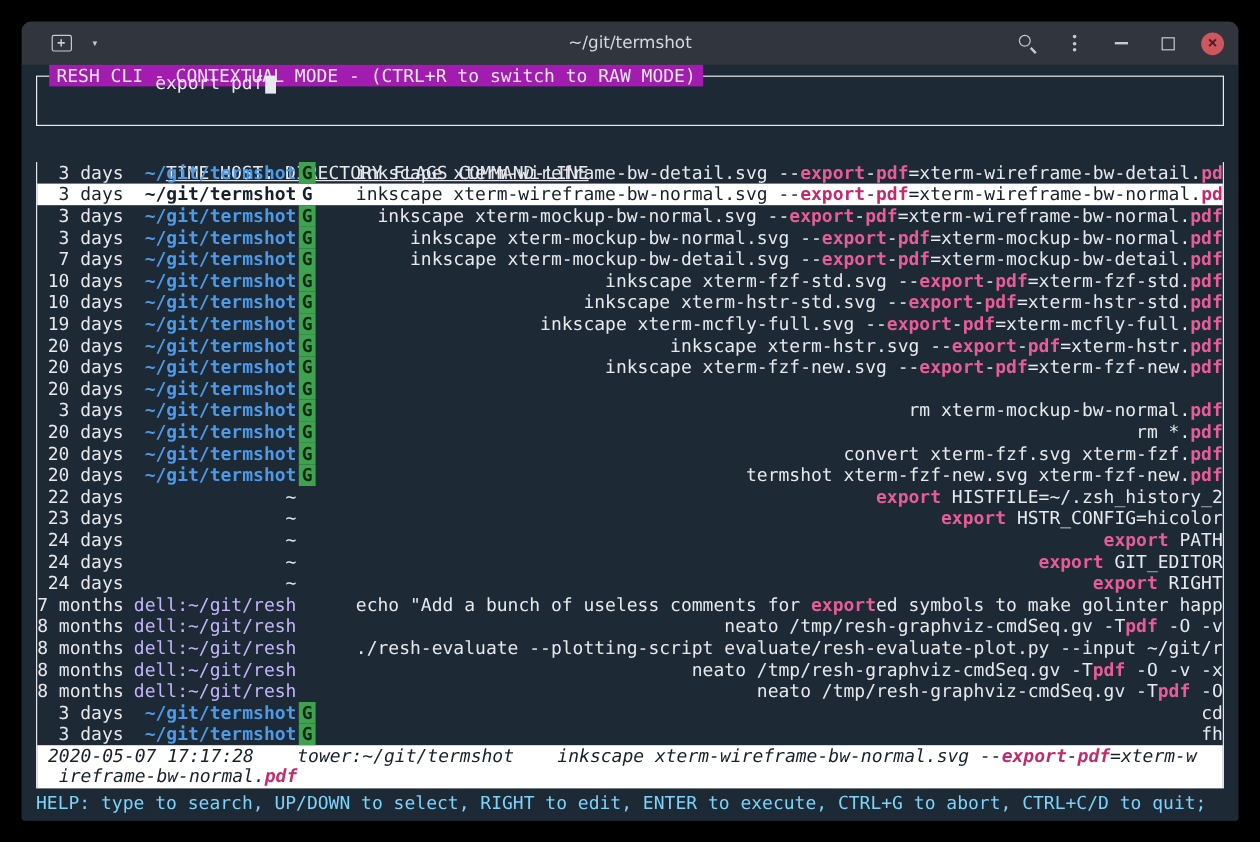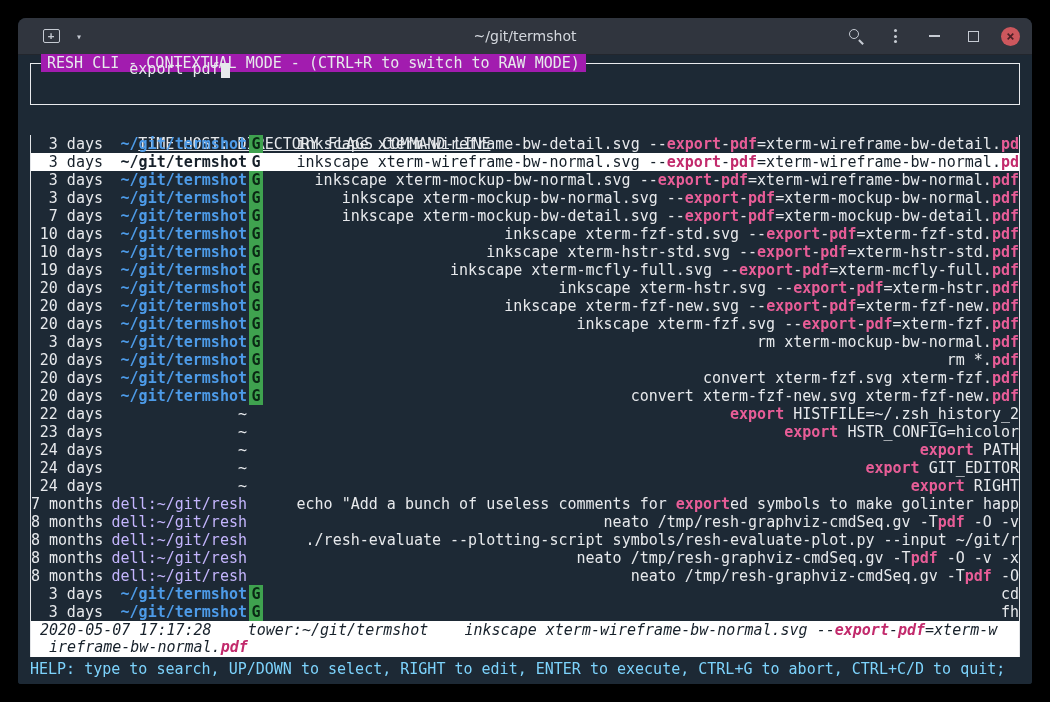--- a/index.html
+++ b/index.html
@@ -121,33 +121,33 @@
             <div class="row"><span class="col-time">3 days</span><span class="col-host host-local">~/git/termshot</span><span class="col-flag"><span class="flag-badge">G</span></span><span class="col-cmd"><span>inkscape xterm-wireframe-bw-detail.svg --</span><span class="hl">export</span><span>-</span><span class="hl">pdf</span><span>=xterm-wireframe-bw-detail.</span><span class="hl">pd</span></span></div>
             <div class="row selected"><span class="col-time">3 days</span><span class="col-host host-local">~/git/termshot</span><span class="col-flag"><span class="flag-badge">G</span></span><span class="col-cmd"><span>inkscape xterm-wireframe-bw-normal.svg --</span><span class="hl">export</span><span>-</span><span class="hl">pdf</span><span>=xterm-wireframe-bw-normal.</span><span class="hl">pd</span></span></div>
             <div class="row"><span class="col-time">3 days</span><span class="col-host host-local">~/git/termshot</span><span class="col-flag"><span class="flag-badge">G</span></span><span class="col-cmd"><span>inkscape xterm-mockup-bw-normal.svg --</span><span class="hl">export</span><span>-</span><span class="hl">pdf</span><span>=xterm-wireframe-bw-normal.</span><span class="hl">pdf</span></span></div>
             <div class="row"><span class="col-time">3 days</span><span class="col-host host-local">~/git/termshot</span><span class="col-flag"><span class="flag-badge">G</span></span><span class="col-cmd"><span>inkscape xterm-mockup-bw-normal.svg --</span><span class="hl">export</span><span>-</span><span class="hl">pdf</span><span>=xterm-mockup-bw-normal.</span><span class="hl">pdf</span></span></div>
             <div class="row"><span class="col-time">7 days</span><span class="col-host host-local">~/git/termshot</span><span class="col-flag"><span class="flag-badge">G</span></span><span class="col-cmd"><span>inkscape xterm-mockup-bw-detail.svg --</span><span class="hl">export</span><span>-</span><span class="hl">pdf</span><span>=xterm-mockup-bw-detail.</span><span class="hl">pdf</span></span></div>
             <div class="row"><span class="col-time">10 days</span><span class="col-host host-local">~/git/termshot</span><span class="col-flag"><span class="flag-badge">G</span></span><span class="col-cmd"><span>inkscape xterm-fzf-std.svg --</span><span class="hl">export</span><span>-</span><span class="hl">pdf</span><span>=xterm-fzf-std.</span><span class="hl">pdf</span></span></div>
             <div class="row"><span class="col-time">10 days</span><span class="col-host host-local">~/git/termshot</span><span class="col-flag"><span class="flag-badge">G</span></span><span class="col-cmd"><span>inkscape xterm-hstr-std.svg --</span><span class="hl">export</span><span>-</span><span class="hl">pdf</span><span>=xterm-hstr-std.</span><span class="hl">pdf</span></span></div>
             <div class="row"><span class="col-time">19 days</span><span class="col-host host-local">~/git/termshot</span><span class="col-flag"><span class="flag-badge">G</span></span><span class="col-cmd"><span>inkscape xterm-mcfly-full.svg --</span><span class="hl">export</span><span>-</span><span class="hl">pdf</span><span>=xterm-mcfly-full.</span><span class="hl">pdf</span></span></div>
             <div class="row"><span class="col-time">20 days</span><span class="col-host host-local">~/git/termshot</span><span class="col-flag"><span class="flag-badge">G</span></span><span class="col-cmd"><span>inkscape xterm-hstr.svg --</span><span class="hl">export</span><span>-</span><span class="hl">pdf</span><span>=xterm-hstr.</span><span class="hl">pdf</span></span></div>
             <div class="row"><span class="col-time">20 days</span><span class="col-host host-local">~/git/termshot</span><span class="col-flag"><span class="flag-badge">G</span></span><span class="col-cmd"><span>inkscape xterm-fzf-new.svg --</span><span class="hl">export</span><span>-</span><span class="hl">pdf</span><span>=xterm-fzf-new.</span><span class="hl">pdf</span></span></div>
-            <div class="row"><span class="col-time">20 days</span><span class="col-host host-local">~/git/termshot</span><span class="col-flag"><span class="flag-badge">G</span></span><span class="col-cmd"><span>inkscape xterm-fzf.svg --</span><span class="hl">export</span><span>-</span><span class="hl">pdf</span><span>=xterm-fzf.</span><span class="hl">pdf</span></span></div>
+            <div class="row"><span class="col-time">20 days</span><span class="col-host host-local">~/git/termshot</span><span class="col-flag"><span class="flag-badge">G</span></span></div>
             <div class="row"><span class="col-time">3 days</span><span class="col-host host-local">~/git/termshot</span><span class="col-flag"><span class="flag-badge">G</span></span><span class="col-cmd"><span>rm xterm-mockup-bw-normal.</span><span class="hl">pdf</span></span></div>
             <div class="row"><span class="col-time">20 days</span><span class="col-host host-local">~/git/termshot</span><span class="col-flag"><span class="flag-badge">G</span></span><span class="col-cmd"><span>rm *.</span><span class="hl">pdf</span></span></div>
             <div class="row"><span class="col-time">20 days</span><span class="col-host host-local">~/git/termshot</span><span class="col-flag"><span class="flag-badge">G</span></span><span class="col-cmd"><span>convert xterm-fzf.svg xterm-fzf.</span><span class="hl">pdf</span></span></div>
-            <div class="row"><span class="col-time">20 days</span><span class="col-host host-local">~/git/termshot</span><span class="col-flag"><span class="flag-badge">G</span></span><span class="col-cmd"><span>convert xterm-fzf-new.svg xterm-fzf-new.</span><span class="hl">pdf</span></span></div>
+            <div class="row"><span class="col-time">20 days</span><span class="col-host host-local">~/git/termshot</span><span class="col-flag"><span class="flag-badge">G</span></span><span class="col-cmd"><span>termshot xterm-fzf-new.svg xterm-fzf-new.</span><span class="hl">pdf</span></span></div>
             <div class="row"><span class="col-time">22 days</span><span class="col-host host-home">~</span><span class="col-flag"></span><span class="col-cmd"><span class="hl">export</span><span> HISTFILE=~/.zsh_history_2</span></span></div>
             <div class="row"><span class="col-time">23 days</span><span class="col-host host-home">~</span><span class="col-flag"></span><span class="col-cmd"><span class="hl">export</span><span> HSTR_CONFIG=hicolor</span></span></div>
             <div class="row"><span class="col-time">24 days</span><span class="col-host host-home">~</span><span class="col-flag"></span><span class="col-cmd"><span class="hl">export</span><span> PATH</span></span></div>
             <div class="row"><span class="col-time">24 days</span><span class="col-host host-home">~</span><span class="col-flag"></span><span class="col-cmd"><span class="hl">export</span><span> GIT_EDITOR</span></span></div>
             <div class="row"><span class="col-time">24 days</span><span class="col-host host-home">~</span><span class="col-flag"></span><span class="col-cmd"><span class="hl">export</span><span> RIGHT</span></span></div>
             <div class="row"><span class="col-time">7 months</span><span class="col-host host-remote">dell:~/git/resh</span><span class="col-flag"></span><span class="col-cmd"><span>echo "Add a bunch of useless comments for </span><span class="hl">export</span><span>ed symbols to make golinter happ</span></span></div>
             <div class="row"><span class="col-time">8 months</span><span class="col-host host-remote">dell:~/git/resh</span><span class="col-flag"></span><span class="col-cmd"><span>neato /tmp/resh-graphviz-cmdSeq.gv -T</span><span class="hl">pdf</span><span> -O -v</span></span></div>
-            <div class="row"><span class="col-time">8 months</span><span class="col-host host-remote">dell:~/git/resh</span><span class="col-flag"></span><span class="col-cmd"><span>./resh-evaluate --plotting-script symbols/resh-evaluate-plot.py --input ~/git/r</span></span></div>
+            <div class="row"><span class="col-time">8 months</span><span class="col-host host-remote">dell:~/git/resh</span><span class="col-flag"></span><span class="col-cmd"><span>./resh-evaluate --plotting-script evaluate/resh-evaluate-plot.py --input ~/git/r</span></span></div>
             <div class="row"><span class="col-time">8 months</span><span class="col-host host-remote">dell:~/git/resh</span><span class="col-flag"></span><span class="col-cmd"><span>neato /tmp/resh-graphviz-cmdSeq.gv -T</span><span class="hl">pdf</span><span> -O -v -x</span></span></div>
             <div class="row"><span class="col-time">8 months</span><span class="col-host host-remote">dell:~/git/resh</span><span class="col-flag"></span><span class="col-cmd"><span>neato /tmp/resh-graphviz-cmdSeq.gv -T</span><span class="hl">pdf</span><span> -O</span></span></div>
             <div class="row"><span class="col-time">3 days</span><span class="col-host host-local">~/git/termshot</span><span class="col-flag"><span class="flag-badge">G</span></span><span class="col-cmd"><span>cd</span></span></div>
             <div class="row"><span class="col-time">3 days</span><span class="col-host host-local">~/git/termshot</span><span class="col-flag"><span class="flag-badge">G</span></span><span class="col-cmd"><span>fh</span></span></div>
           </div>
         <div id="detail" class="detail"><div class="detail-line"><span> 2020-05-07 17:17:28    tower:~/git/termshot    inkscape xterm-wireframe-bw-normal.svg --</span><span class="hl">export</span><span>-</span><span class="hl">pdf</span><span>=xterm-w</span></div><div class="detail-line"><span>  ireframe-bw-normal.</span><span class="hl">pdf</span></div></div>
       </div>
 
       <div class="help">HELP: type to search, UP/DOWN to select, RIGHT to edit, ENTER to execute, CTRL+G to abort, CTRL+C/D to quit;</div>
 

